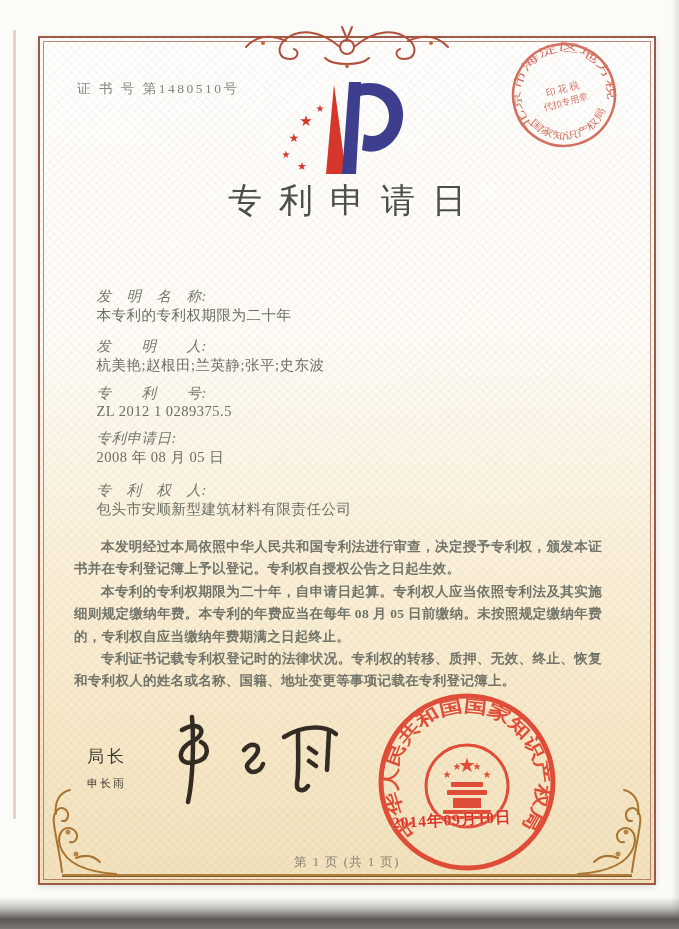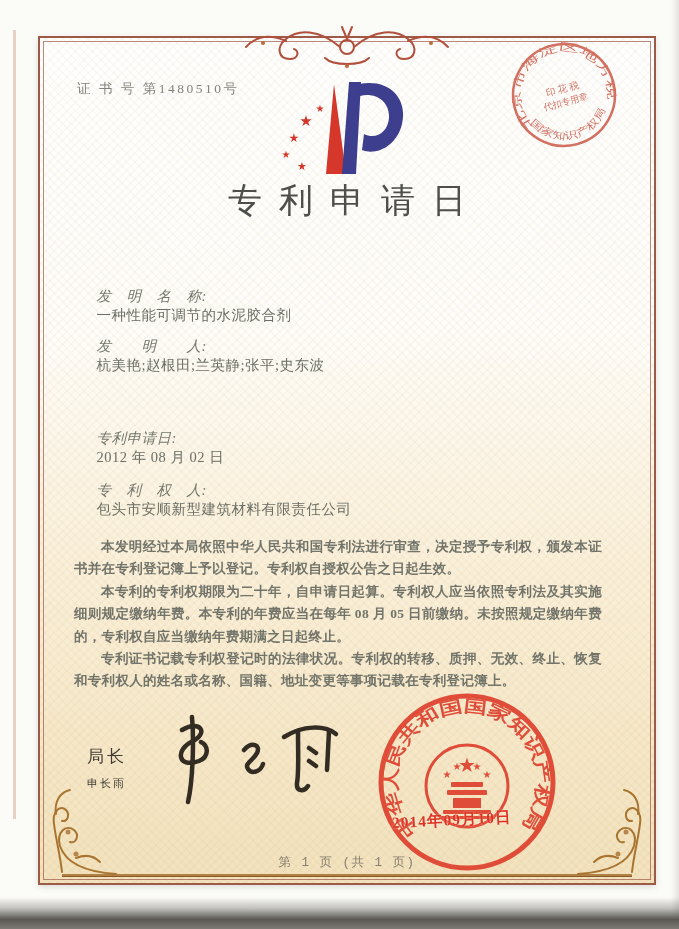--- a/index.html
+++ b/index.html
@@ -35,21 +35,21 @@
   .field-row .lab{color:#74776c;font-style:italic;}
   .field-row .val{color:#6b6e64;}
   .paras{left:34px;top:498px;width:528px;}
   .paras p{margin:0;font-size:13.5px;line-height:1.66;color:#72746a;
     text-align:justify;text-indent:2em;letter-spacing:.3px;font-weight:bold;}
   .director-title{left:47px;top:707px;font-size:17px;color:#3f3b33;letter-spacing:3px;
     font-family:"Liberation Sans",sans-serif;}
   .director-name{left:47px;top:738px;font-size:11px;color:#3f3b33;letter-spacing:2px;
     font-family:"Liberation Sans",sans-serif;}
   .page-number{left:0;right:0;top:816px;text-align:center;font-size:12.5px;
-    color:#867f70;letter-spacing:1.5px;font-family:Liberation Mono, monospace;}
+    color:#867f70;letter-spacing:1.5px;}
   .seal-date{left:352px;top:772px;font-size:15.5px;font-weight:700;color:#dd3320;
     letter-spacing:1px;transform:rotate(-3deg);z-index:7;text-shadow:0 0 2px rgba(255,255,255,.6);}
   .gold-rule{left:22px;right:22px;bottom:6px;height:2px;background:#b08045;
     border-bottom:1px solid #8a5a28;}
   svg{display:block;}
   svg text{font-family:"Liberation Serif",serif;}
 </style>
 </head>
 <body>
 
@@ -105,29 +105,33 @@
       <textPath href="#taxBot" textLength="90" lengthAdjust="spacingAndGlyphs">国家知识产权局</textPath>
     </text>
     <text x="58" y="55" font-size="9.5" fill="#c94f3d" text-anchor="middle">印 花 税</text>
     <text x="58" y="68" font-size="9" fill="#c94f3d" text-anchor="middle">代扣专用章</text>
   </svg>
 
   <div class="abs title">专利申请日</div>
 
   <div class="abs field-row" style="top:232px">
     <span class="lab">发　明　名　称:</span>
-    <span class="val">一种性能可调节的水泥胶合剂</span>
+    <span class="val">本专利的专利权期限为二十年</span>
   </div>
   <div class="abs field-row" style="top:282px">
     <span class="lab">发　　明　　人:</span>
     <span class="val">杭美艳;赵根田;兰英静;张平;史东波</span>
   </div>
+  <div class="abs field-row" style="top:329px">
+    <span class="lab">专　　利　　号:</span>
+    <span class="val">ZL 2012 1 0289375.5</span>
+  </div>
   <div class="abs field-row" style="top:374px">
     <span class="lab">专利申请日:</span>
-    <span class="val">2012 年 08 月 02 日</span>
+    <span class="val">2008 年 08 月 05 日</span>
   </div>
   <div class="abs field-row" style="top:426px">
     <span class="lab">专　利　权　人:</span>
     <span class="val">包头市安顺新型建筑材料有限责任公司</span>
   </div>
 
   <div class="abs paras">
     <p>本发明经过本局依照中华人民共和国专利法进行审查，决定授予专利权，颁发本证书并在专利登记簿上予以登记。专利权自授权公告之日起生效。</p>
     <p>本专利的专利权期限为二十年，自申请日起算。专利权人应当依照专利法及其实施细则规定缴纳年费。本专利的年费应当在每年 08 月 05 日前缴纳。未按照规定缴纳年费的，专利权自应当缴纳年费期满之日起终止。</p>
     <p>专利证书记载专利权登记时的法律状况。专利权的转移、质押、无效、终止、恢复和专利权人的姓名或名称、国籍、地址变更等事项记载在专利登记簿上。</p>

